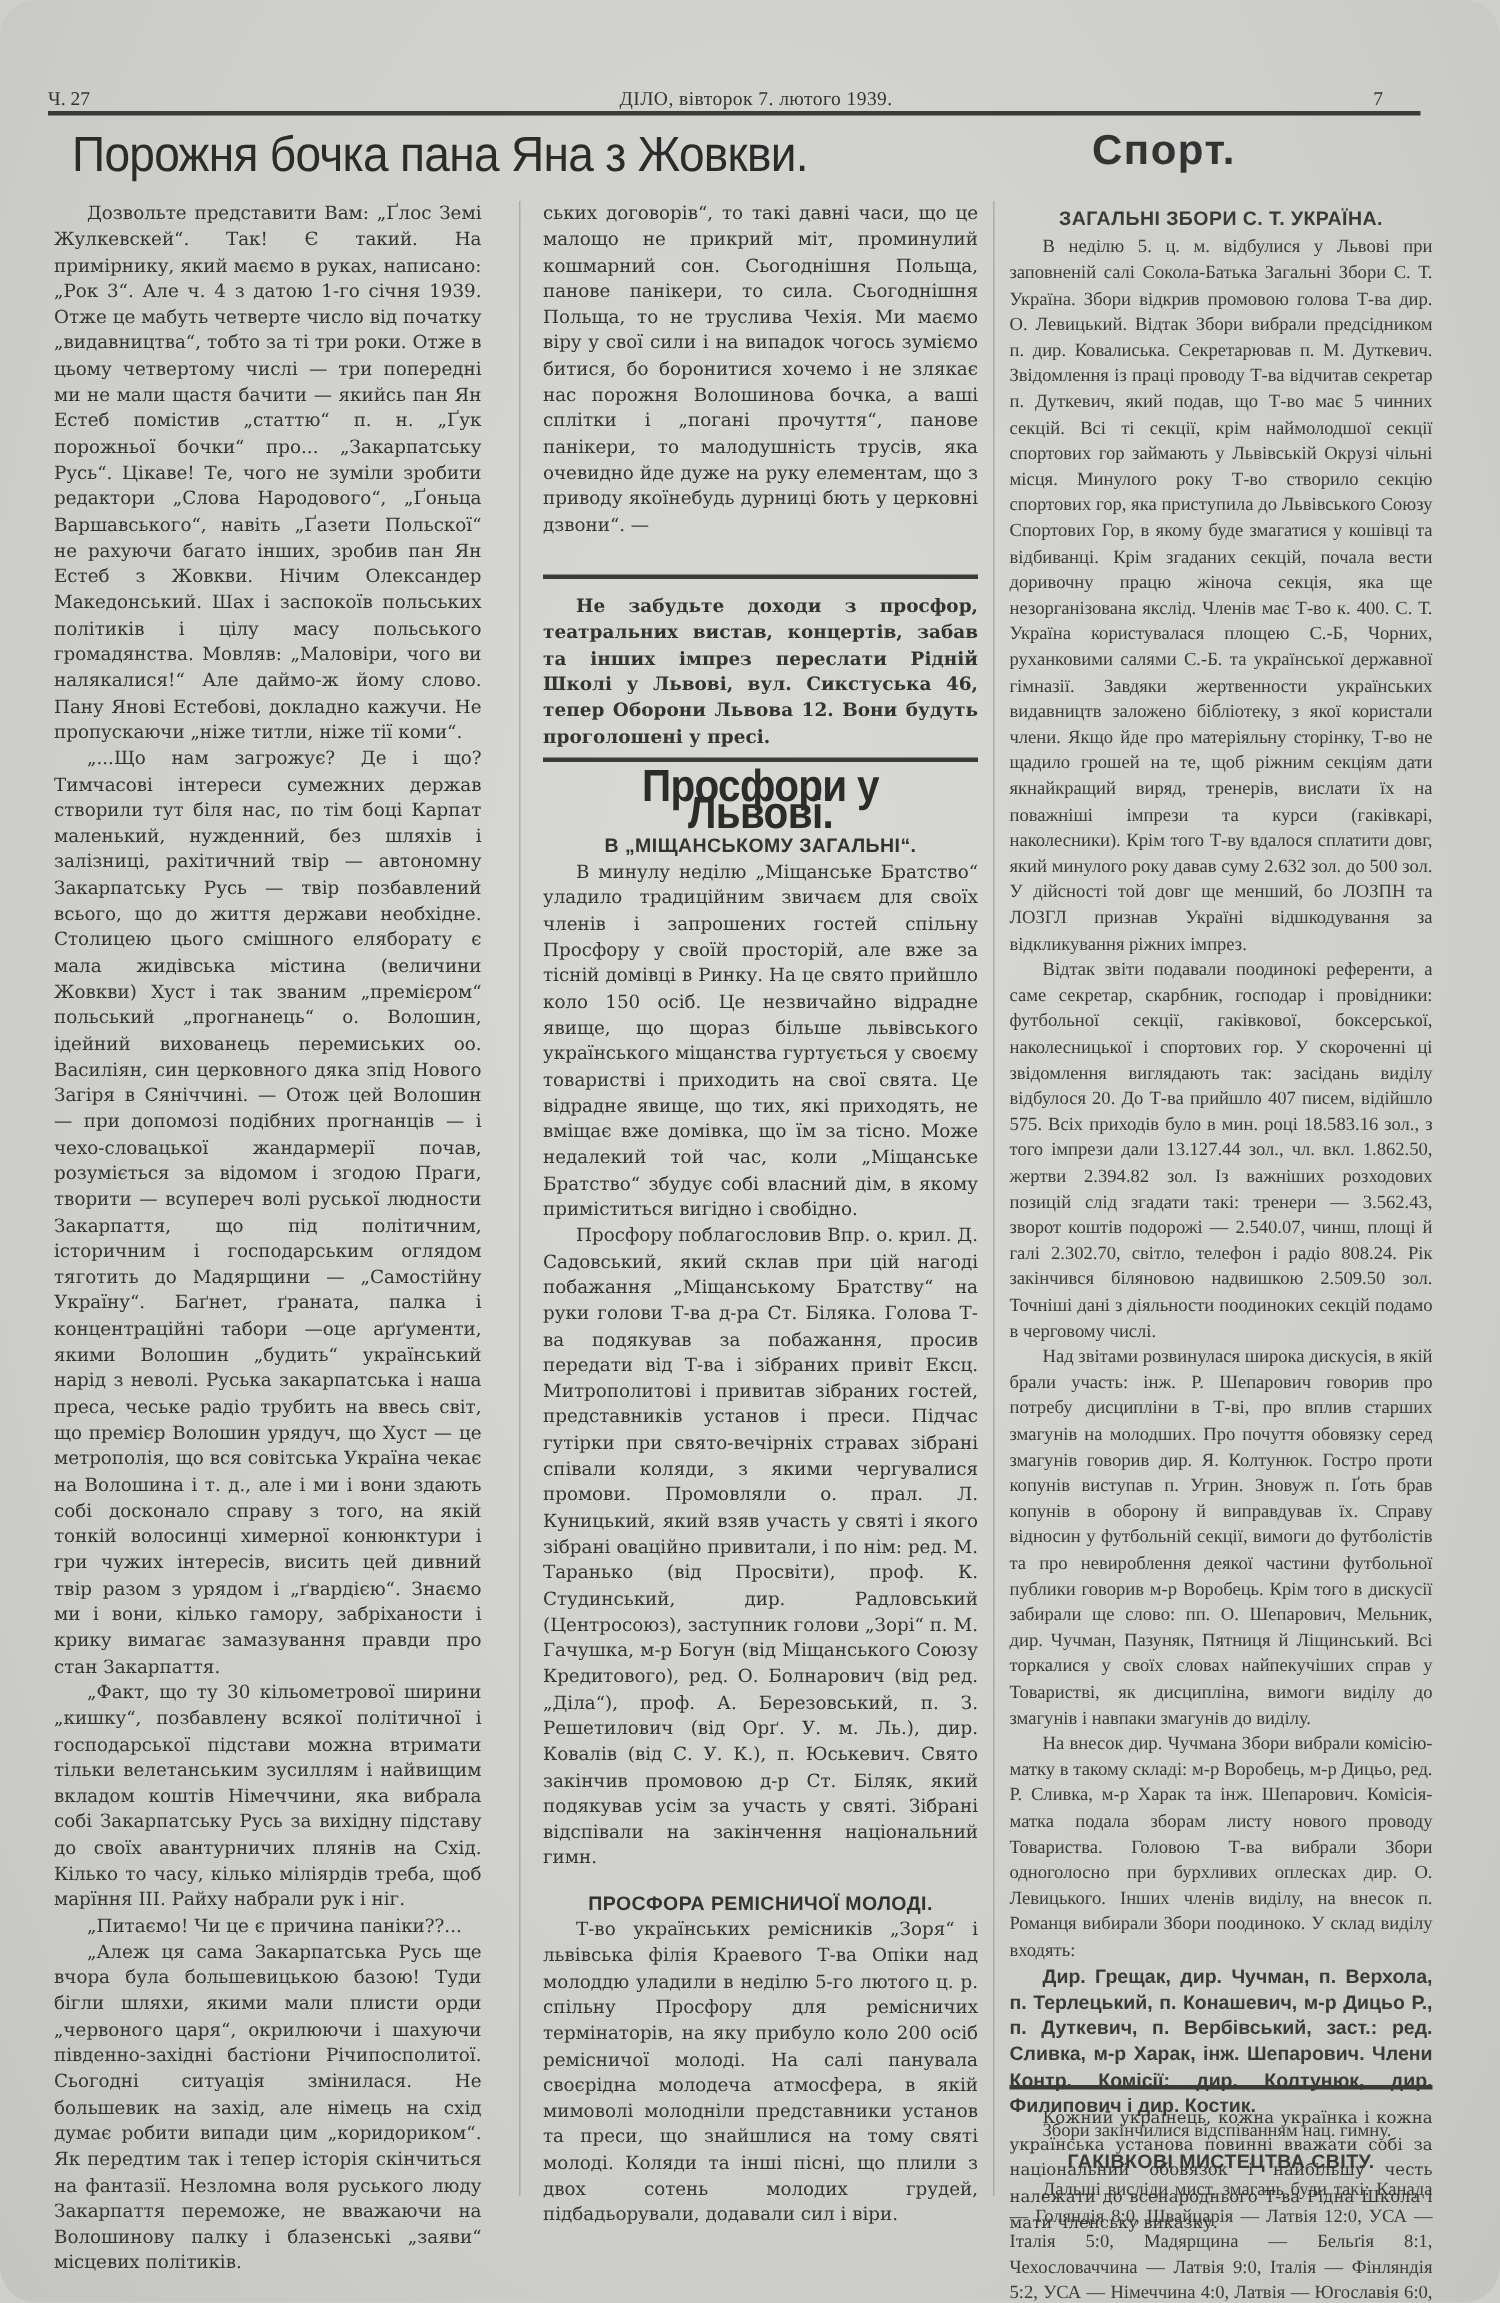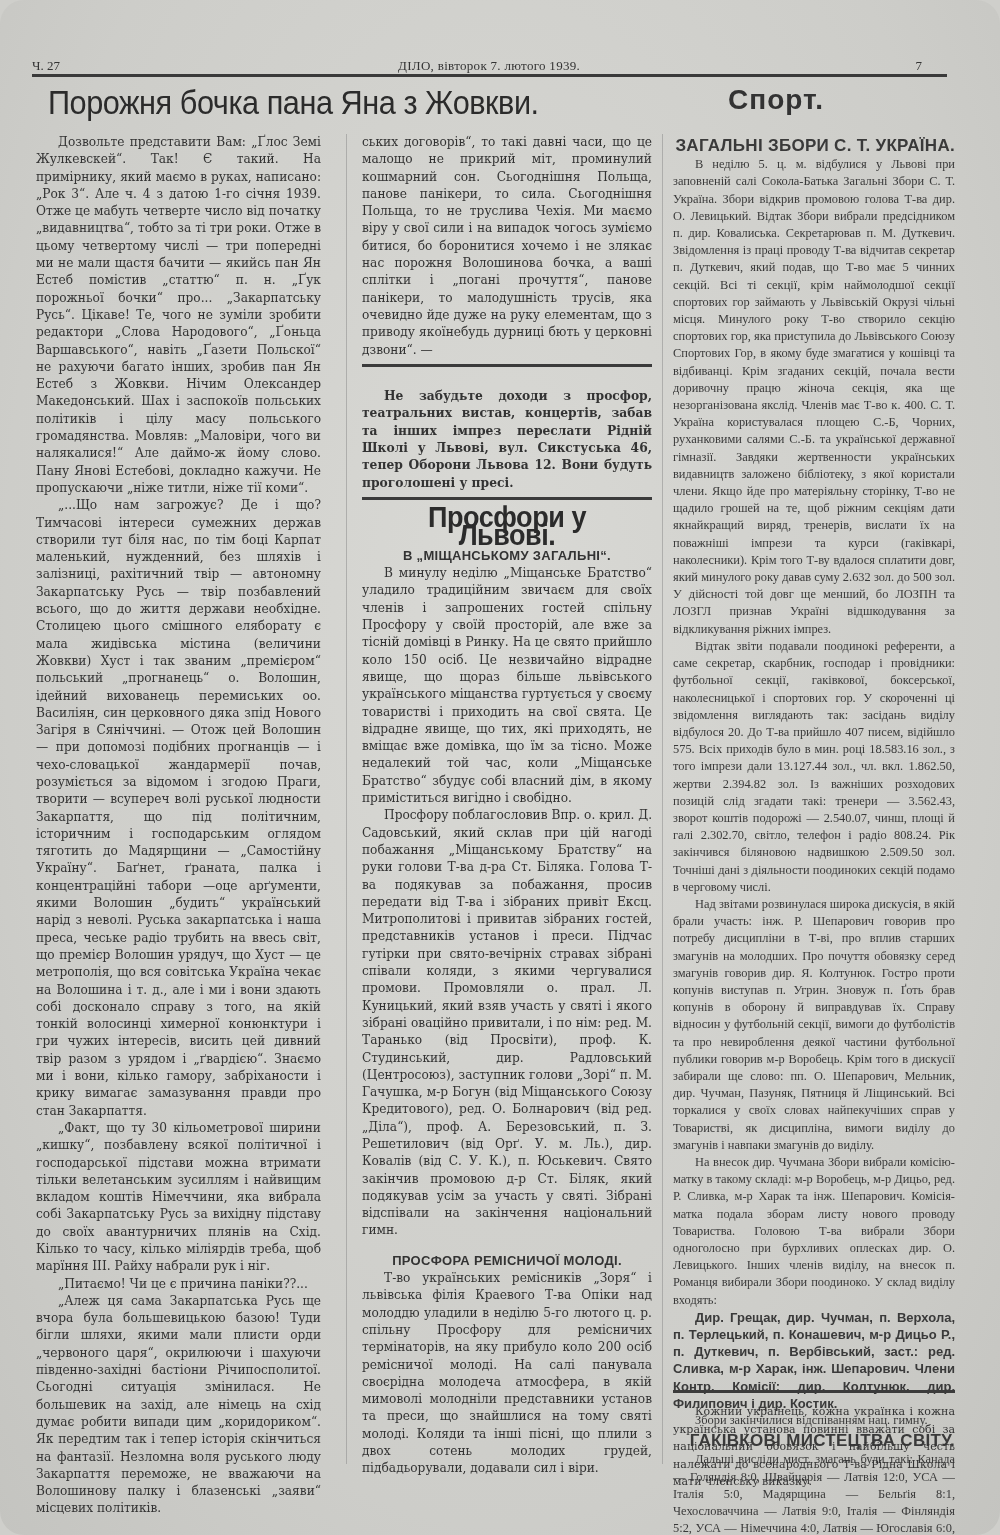--- a/index.html
+++ b/index.html
@@ -13,21 +13,21 @@
   .page {
     position: absolute; left: 0; top: 0; width: 1000px; height: 1535px;
     background: radial-gradient(ellipse at 50% 40%, #d9d9d5 0%, #cdcdc9 70%, #c4c4c0 100%);
     border-radius: 24px;
   }
   .masthead {
     position: absolute; left: 32px; top: 58px; width: 920px; height: 16px;
     font-family: "Liberation Serif", serif; font-size: 13px; color: #333;
   }
   .masthead .issue { position: absolute; left: 0; top: 0; }
-  .masthead .paper { position: absolute; left: 366px; top: 0; letter-spacing: 0.3px; }
+  .masthead .paper { position: absolute; left: 381px; top: 0; letter-spacing: 0.3px; }
   .masthead .pageno { position: absolute; right: 30px; top: 0; }
   .rule-top { position: absolute; left: 32px; top: 74px; width: 915px; height: 3px; background: #3a3a3a; }
   .headline-main {
     position: absolute; left: 48px; top: 84px; width: 590px;
     font-family: "Liberation Sans", sans-serif; font-size: 33px; font-weight: normal;
     letter-spacing: -0.5px; color: #2b2b2b; transform: scaleX(0.93); transform-origin: left;
     white-space: nowrap;
   }
   .headline-sport {
     position: absolute; left: 728px; top: 84px;
@@ -43,30 +43,30 @@
   .col1 { left: 36px; width: 285px; }
   .col2 { left: 362px; width: 290px; }
   .col3 { left: 673px; width: 282px; font-family: "Liberation Serif", serif; font-size: 12.4px; line-height: 17.2px; color: #3a3a3a; }
   .col-rule { position: absolute; width: 1px; background: #888; top: 134px; height: 1330px; opacity: 0.5; }
   .sub-head {
     text-align: center; font-family: "Liberation Sans", sans-serif; font-weight: bold;
     font-size: 13px; margin: 2px 0 1px 0; letter-spacing: 0.3px;
   }
   .notice {
     font-weight: bold; font-size: 12.3px; line-height: 17.4px; text-align: justify;
-    padding: 20px 0 6px 0; margin: 5px 0 6px 0;
+    padding: 9px 0 6px 0; margin: 24px 0 6px 0;
     border-top: 3px solid #3b3b3b; border-bottom: 3px solid #3b3b3b;
   }
   .notice p { margin: 0; text-indent: 22px; }
   .head-prosfory {
     text-align: center; font-family: "Liberation Sans", sans-serif; font-weight: bold;
     font-size: 30px; letter-spacing: -0.5px; margin: 8px 0 4px 0; color: #2b2b2b;
     transform: scaleX(0.9);
   }
-  .col3 .sub-head { font-size: 17px; margin: 3px 0 2px 0; text-align: right; }
+  .col3 .sub-head { font-size: 13px; margin: 3px 0 2px 0; }
   .bold-block { font-family: "Liberation Sans", sans-serif; font-weight: bold; font-size: 13px; }
   .notice2 {
     position: absolute; left: 673px; top: 1390px; width: 282px;
     border-top: 3px solid #3b3b3b; padding-top: 10px;
     font-weight: normal; font-size: 11px; line-height: 17.5px; text-align: justify; color: #333;
   }
   .notice2 p { margin: 0; text-indent: 22px; }
 </style>
 </head>
 <body>

